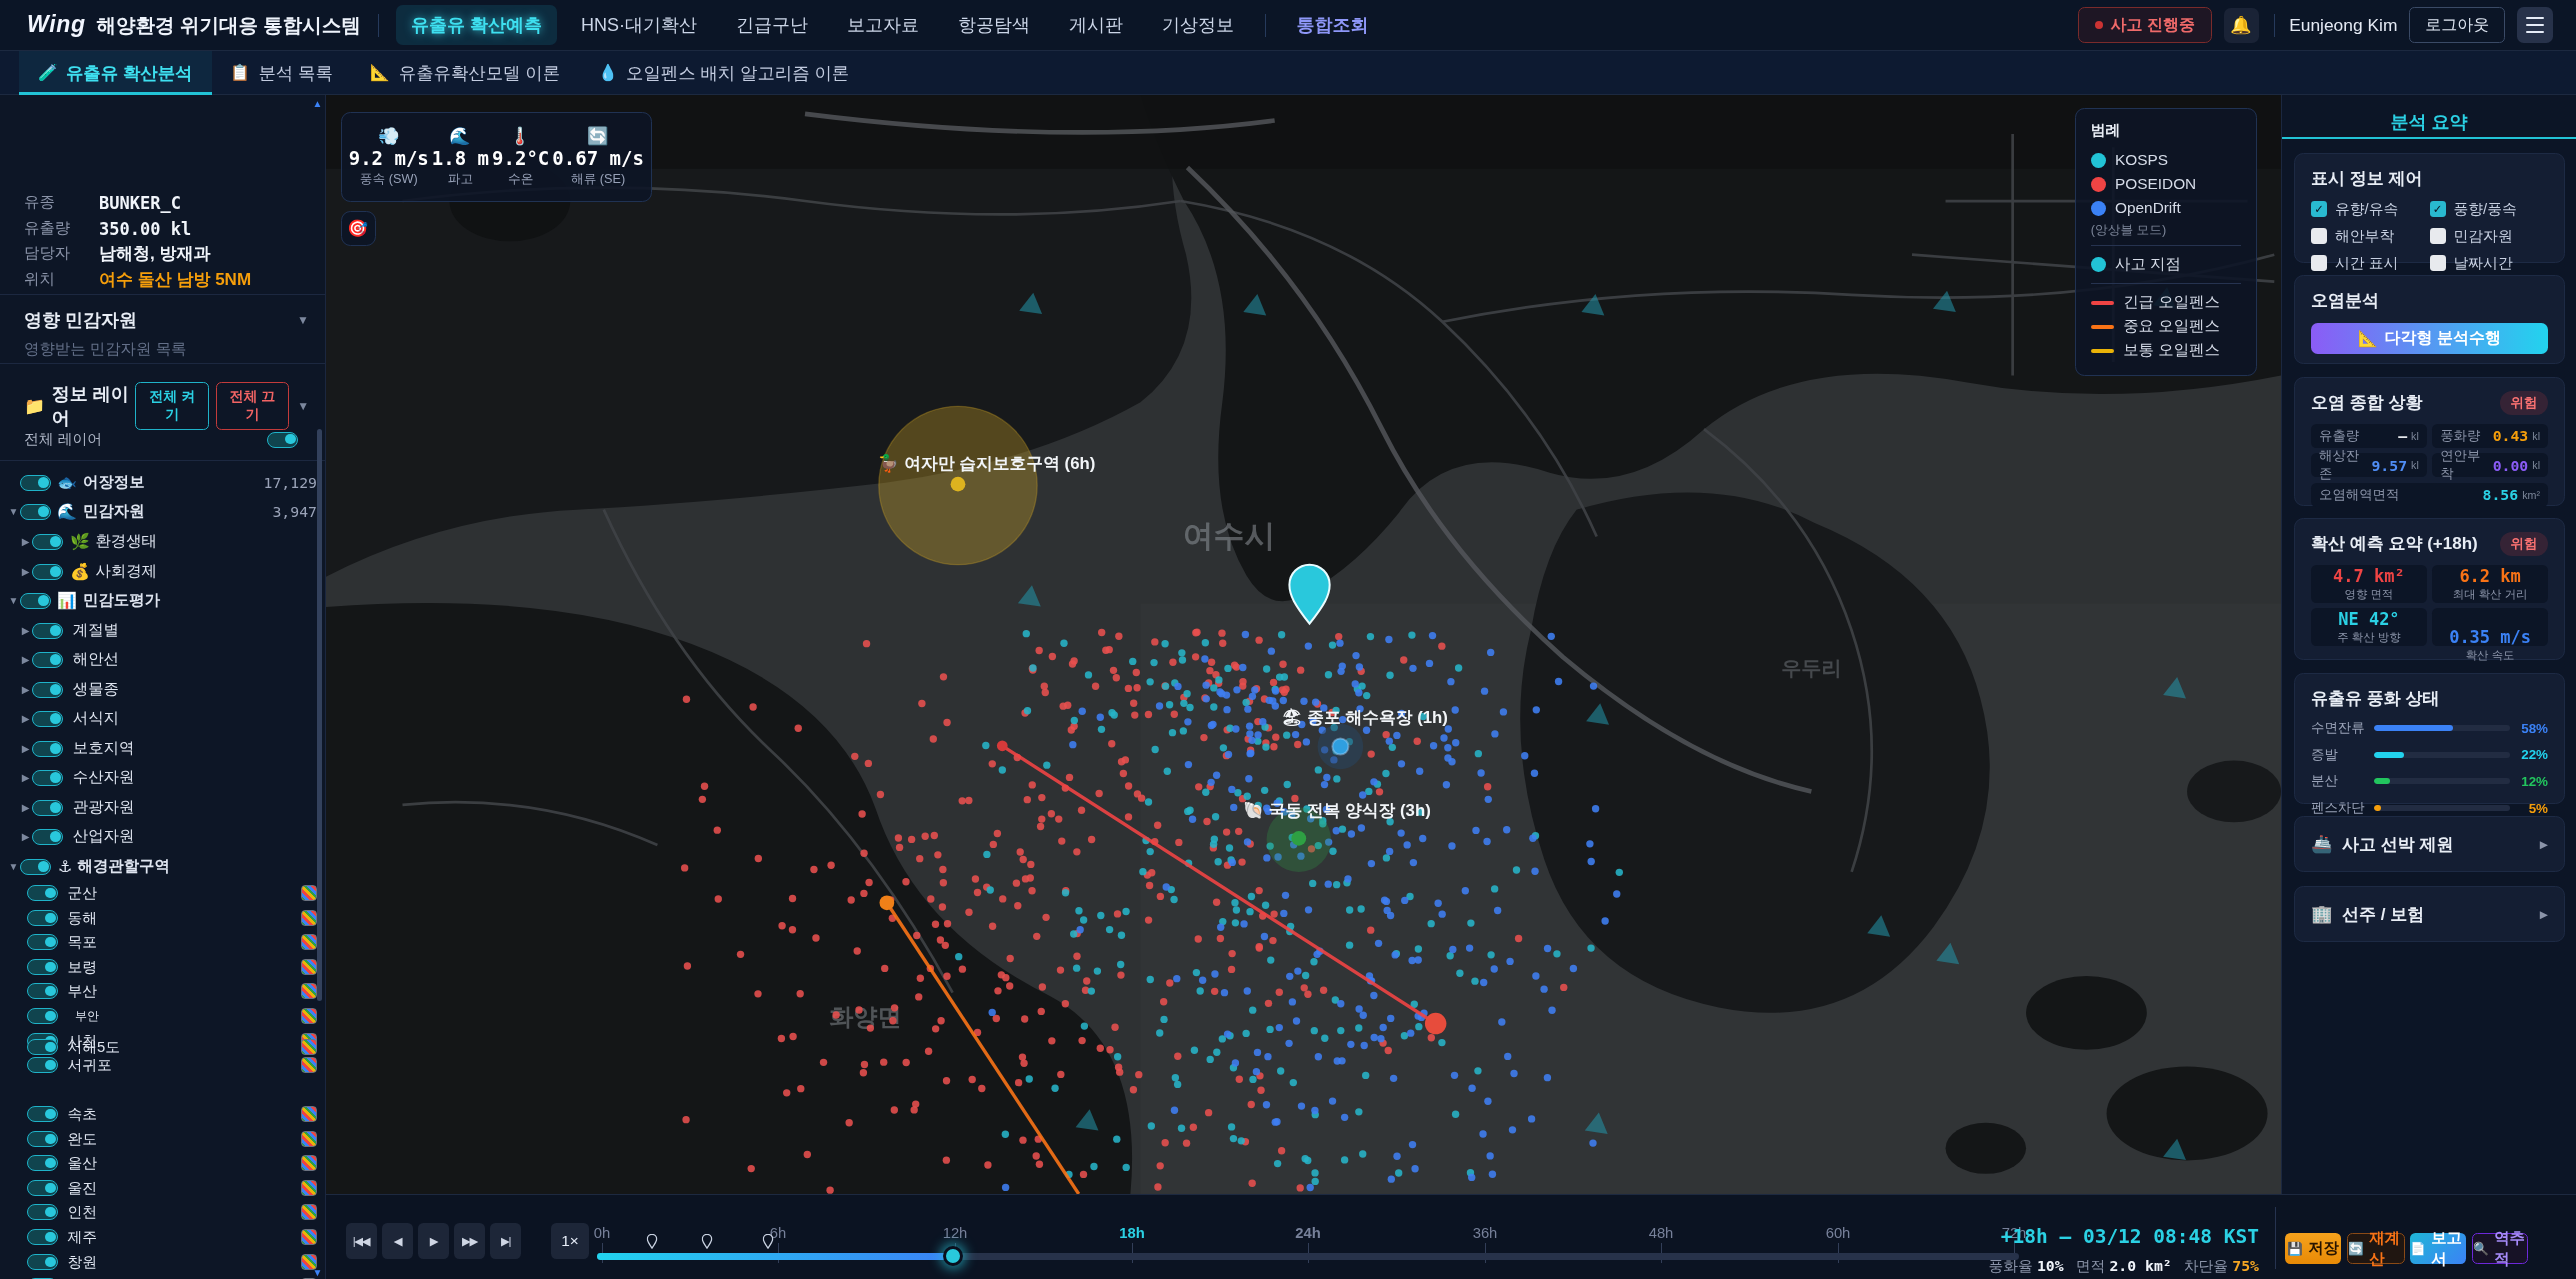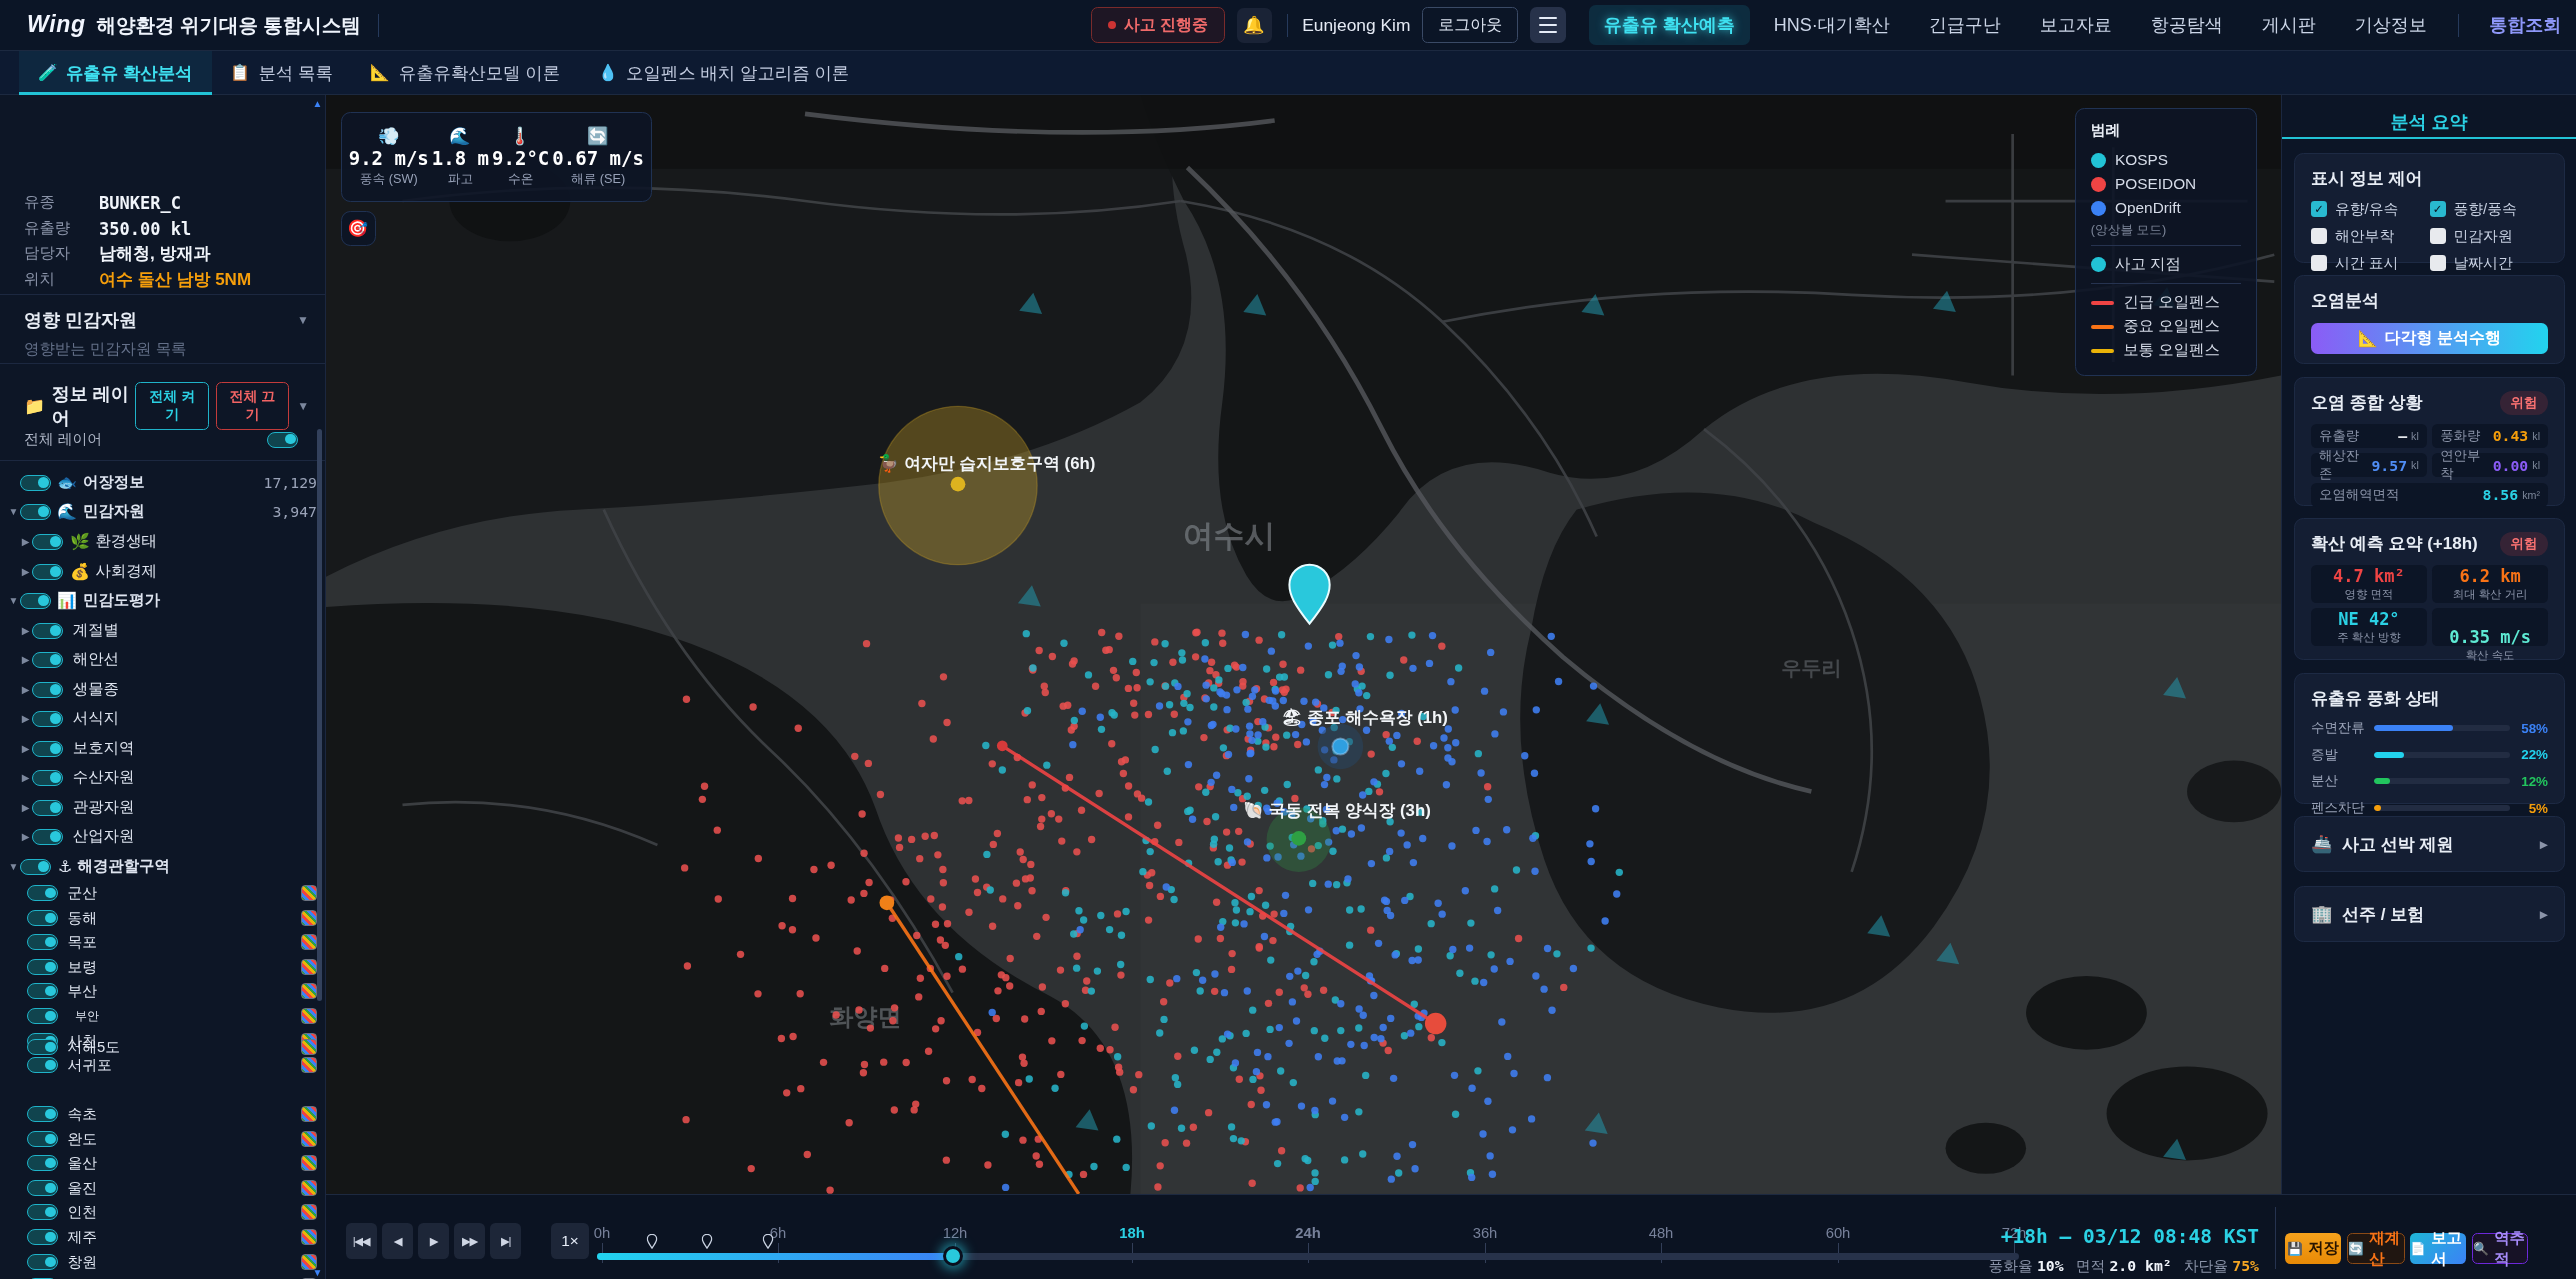--- a/index.html
+++ b/index.html
@@ -136,48 +136,48 @@
 <body>
 
 <div id="app">
 
   <div id="topbar">
     <div id="logo">
       <span class="wing">Wing</span>
       <span class="apptitle">해양환경 위기대응 통합시스템</span>
     </div>
     <div class="vdiv"></div>
-    <div id="topright">
-      <div id="incident-badge">
-        <span class="dot"></span>
-        <span>사고 진행중</span>
-      </div>
-      <div class="iconbtn">
-        <span>🔔</span>
-      </div>
-      <div class="vdiv" style="margin:0 2.7px;"></div>
-      <span id="username">Eunjeong Kim</span>
-      <button id="logout-btn">로그아웃</button>
-      <div id="burger">
-          <i></i>
-          <i></i>
-          <i></i>
-        </div>
-    </div>
     <div id="nav">
         <div class="nav-item active">유출유 확산예측</div>
         <div class="nav-item">HNS·대기확산</div>
         <div class="nav-item">긴급구난</div>
         <div class="nav-item">보고자료</div>
         <div class="nav-item">항공탐색</div>
         <div class="nav-item">게시판</div>
         <div class="nav-item">기상정보</div>
         <div class="vdiv" style="margin: 0px 6.7px;"></div>
         <div class="nav-item special">통합조회</div>
       </div>
+    <div id="topright">
+      <div id="incident-badge">
+        <span class="dot"></span>
+        <span>사고 진행중</span>
+      </div>
+      <div class="iconbtn">
+        <span>🔔</span>
+      </div>
+      <div class="vdiv" style="margin:0 2.7px;"></div>
+      <span id="username">Eunjeong Kim</span>
+      <button id="logout-btn">로그아웃</button>
+      <div id="burger">
+          <i></i>
+          <i></i>
+          <i></i>
+        </div>
+    </div>
   </div>
 
   <div id="subbar">
       <div class="subtab active">
         <span class="ticon">🧪</span>
         <span>유출유 확산분석</span>
       </div>
       <div class="subtab">
         <span class="ticon">📋</span>
         <span>분석 목록</span>
@@ -1449,21 +1449,21 @@
           </div>
           <div class="fc-tile">
             <div class="fv mono" style="color: rgb(249, 115, 22);">6.2 km</div>
             <div class="fc">최대 확산 거리</div>
           </div>
           <div class="fc-tile">
             <div class="fv mono" style="color: rgb(43, 209, 228);">NE 42°</div>
             <div class="fc">주 확산 방향</div>
           </div>
           <div class="fc-tile">
-            <div class="fv mono" style="color: #5eead4; margin-top: 36px;">0.35 m/s</div>
+            <div class="fv mono" style="color: #3b82f6; margin-top: 36px;">0.35 m/s</div>
             <div class="fc">확산 속도</div>
           </div>
         </div>
     </div>
 
     <div class="card" style="top:578px;height:131px;">
       <div class="ctitle">유출유 풍화 상태</div>
       <div id="weathering-bars">
           <div class="bar-row">
             <span class="bk">수면잔류</span>

